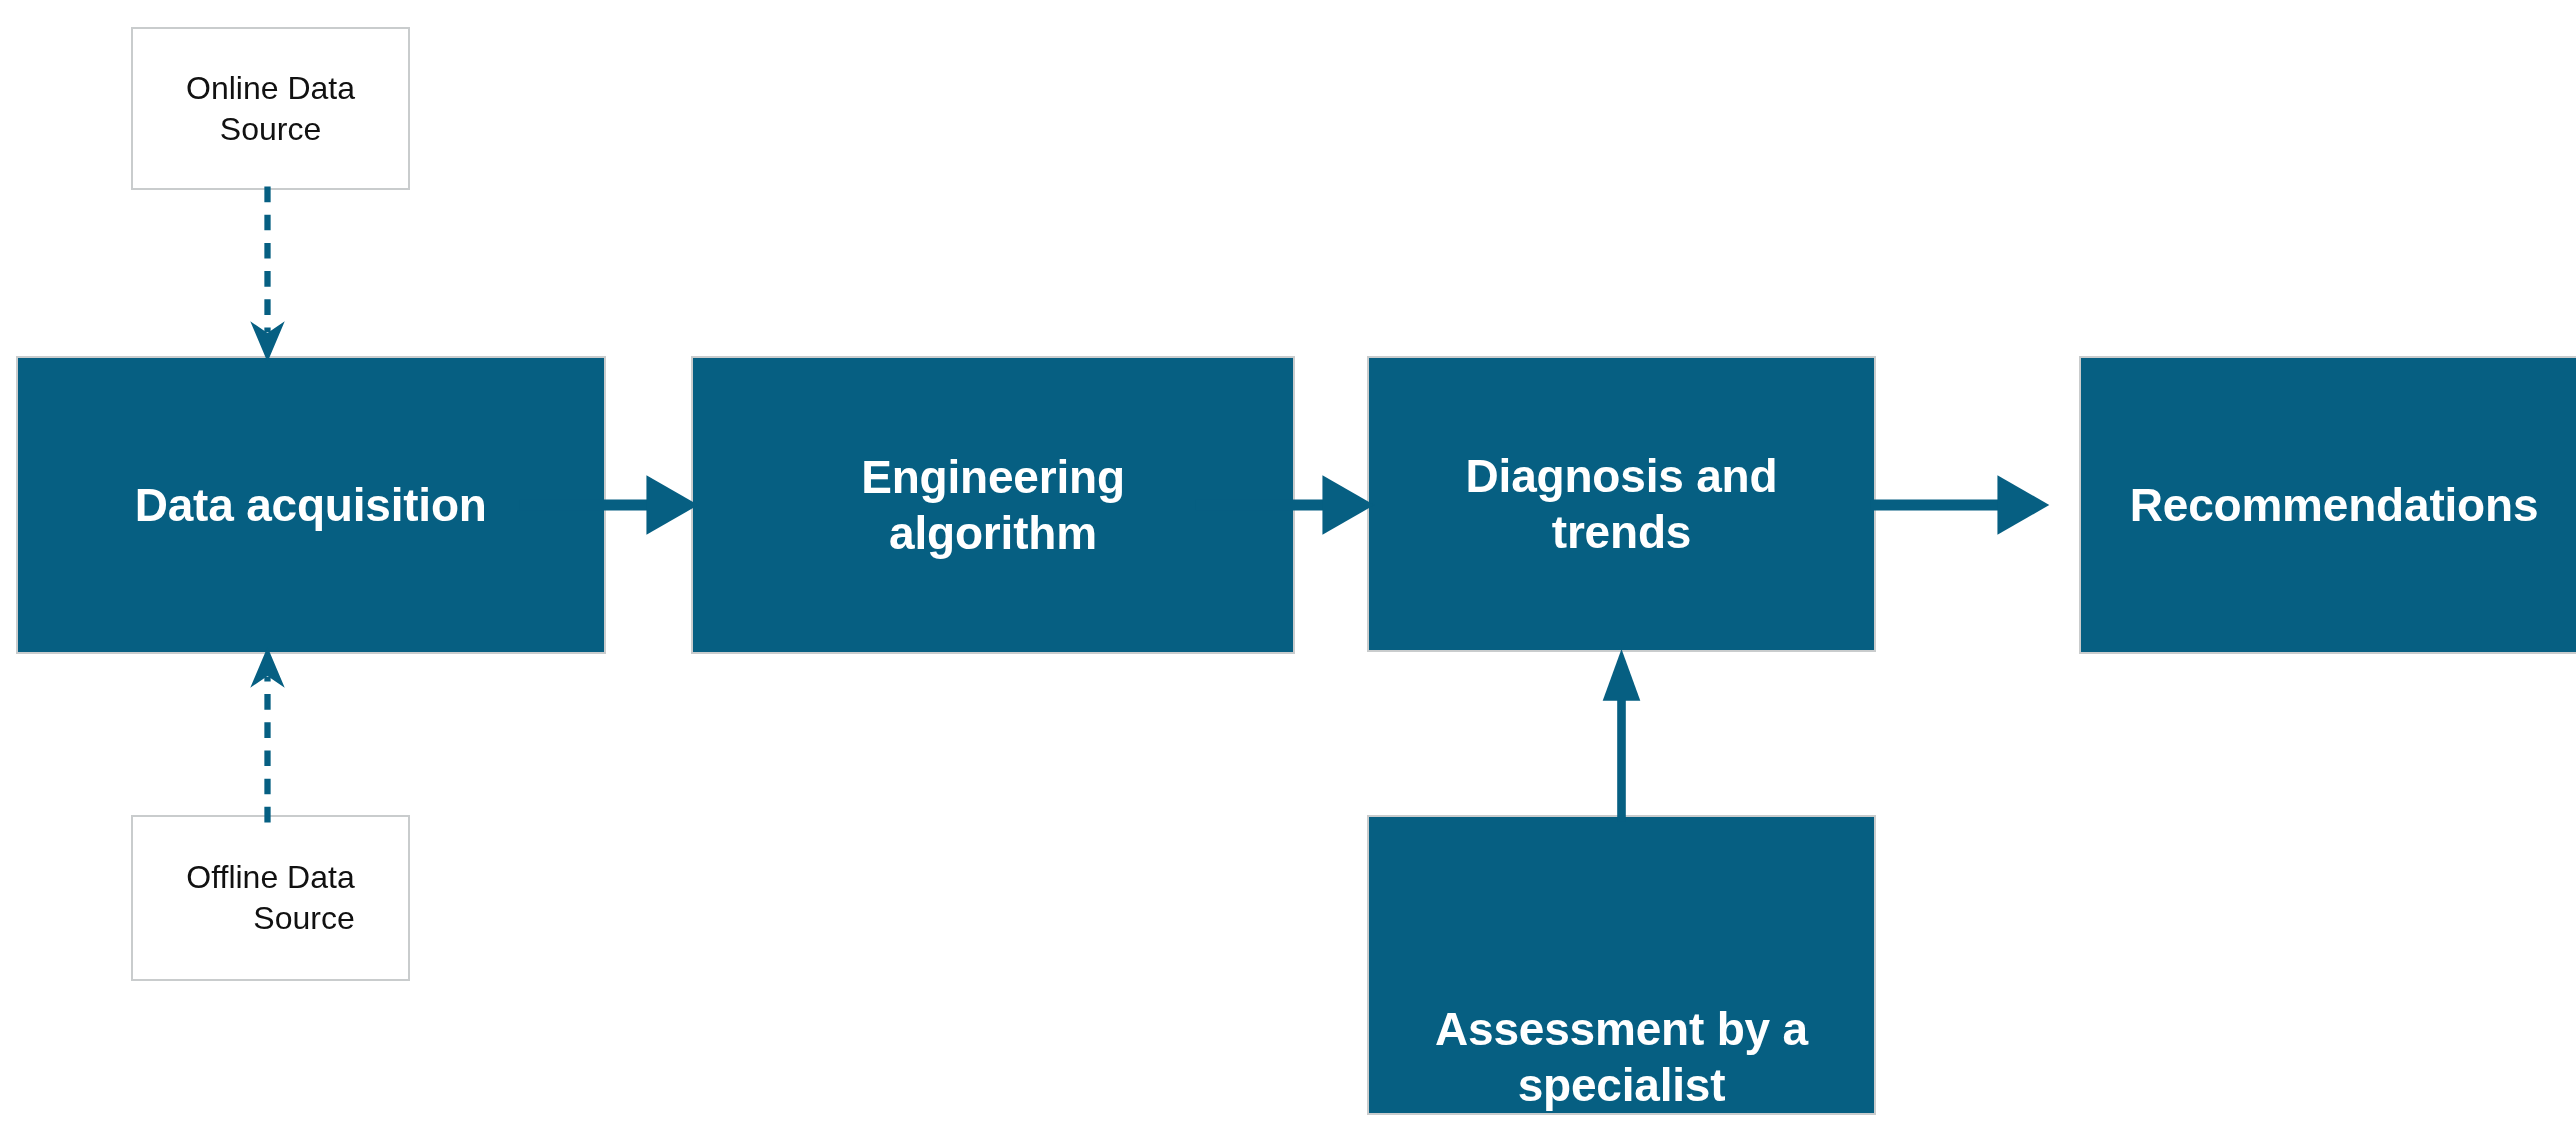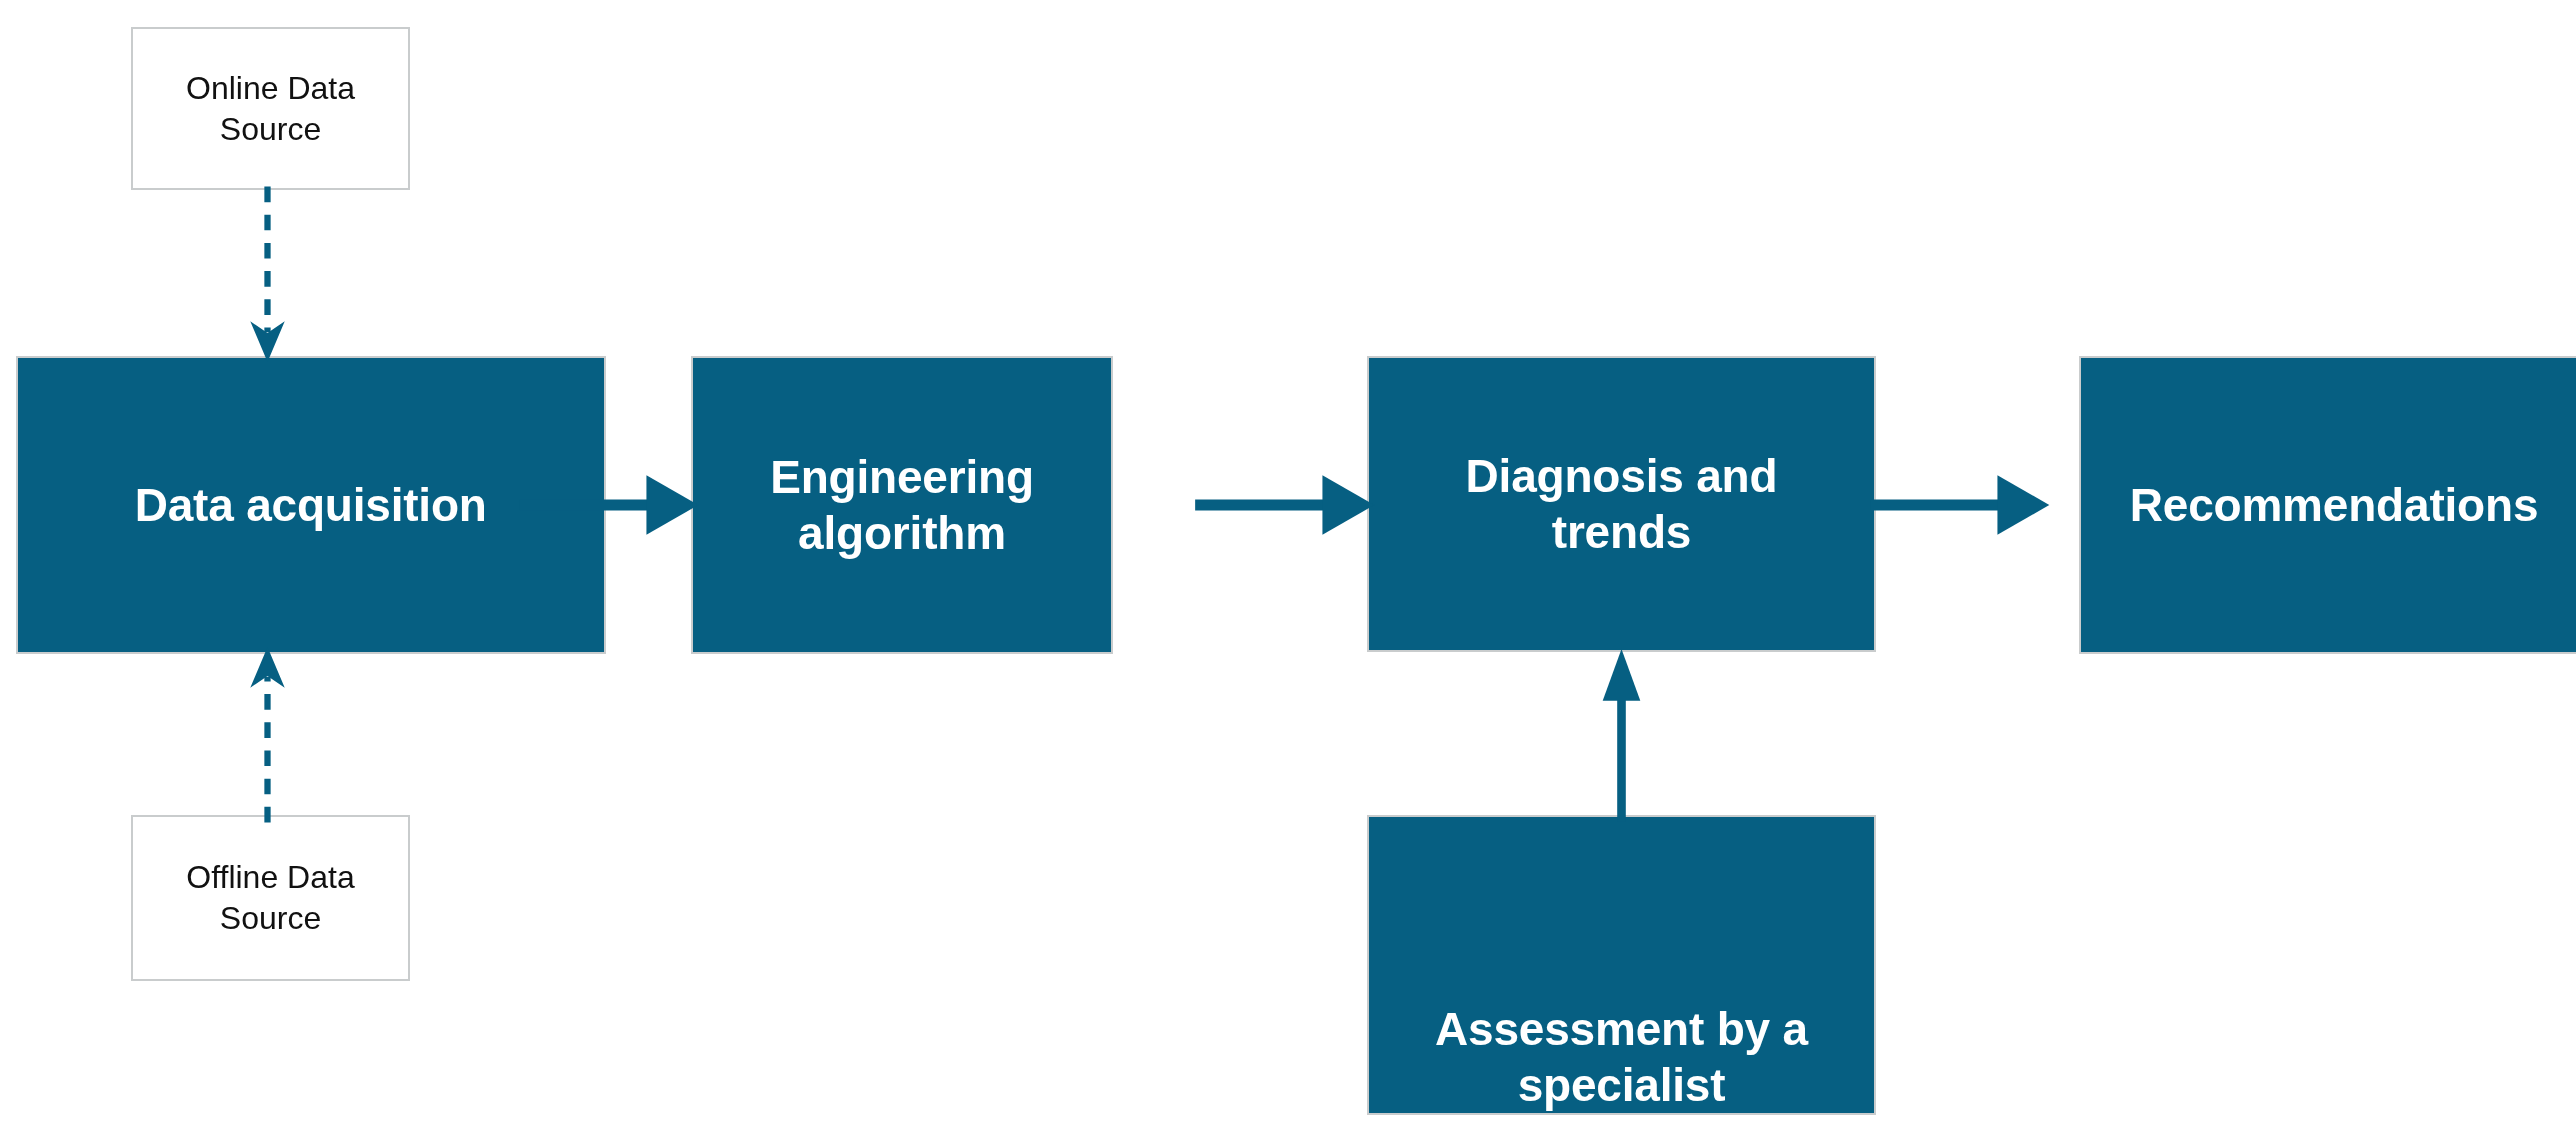--- a/index.html
+++ b/index.html
@@ -57,23 +57,23 @@
   }
 
   
   .connector {
     position: absolute;
   }
   .connector svg { display: block; overflow: visible; }
 
   
   #box-online        { left: 131px;  top: 27px;   width: 279px; height: 163px; }
-  #box-offline       { left: 131px;  top: 815px; width: 279px; height: 166px; }
+  #box-offline       { left: 131px;  top: 815px; width: 279px; height: 166px; text-align: right; }
   #box-acquisition   { left: 15.7px;   top: 356px;  width: 590px; height: 298px; }
-  #box-engineering   { left: 691px;  top: 356px;  width: 422px; height: 298px; }
+  #box-engineering   { left: 691px;  top: 356px;  width: 604px; height: 298px; }
   #box-diagnosis     { left: 1367px; top: 356px;  width: 509px; height: 296px; }
   #box-recommend     { left: 2043px; top: 356px;  width: 510px; height: 298px; margin-left: 36px; }
   #box-assessment    { left: 1367px; top: 815px; width: 509px; height: 300px; align-items: flex-end; }
 
   
   #conn-online-acq   { left: 244px;  top: 186px;  width: 47px;  height: 178px; }
   #conn-offline-acq  { left: 244px;  top: 645px;  width: 47px;  height: 178px; }
   #conn-acq-eng      { left: 519px;  top: 472px;  width: 181px; height: 66px; }
   #conn-eng-diag     { left: 1195px; top: 472px;  width: 181px; height: 66px; }
   #conn-diag-rec     { left: 1870px; top: 472px;  width: 181px; height: 66px; }

